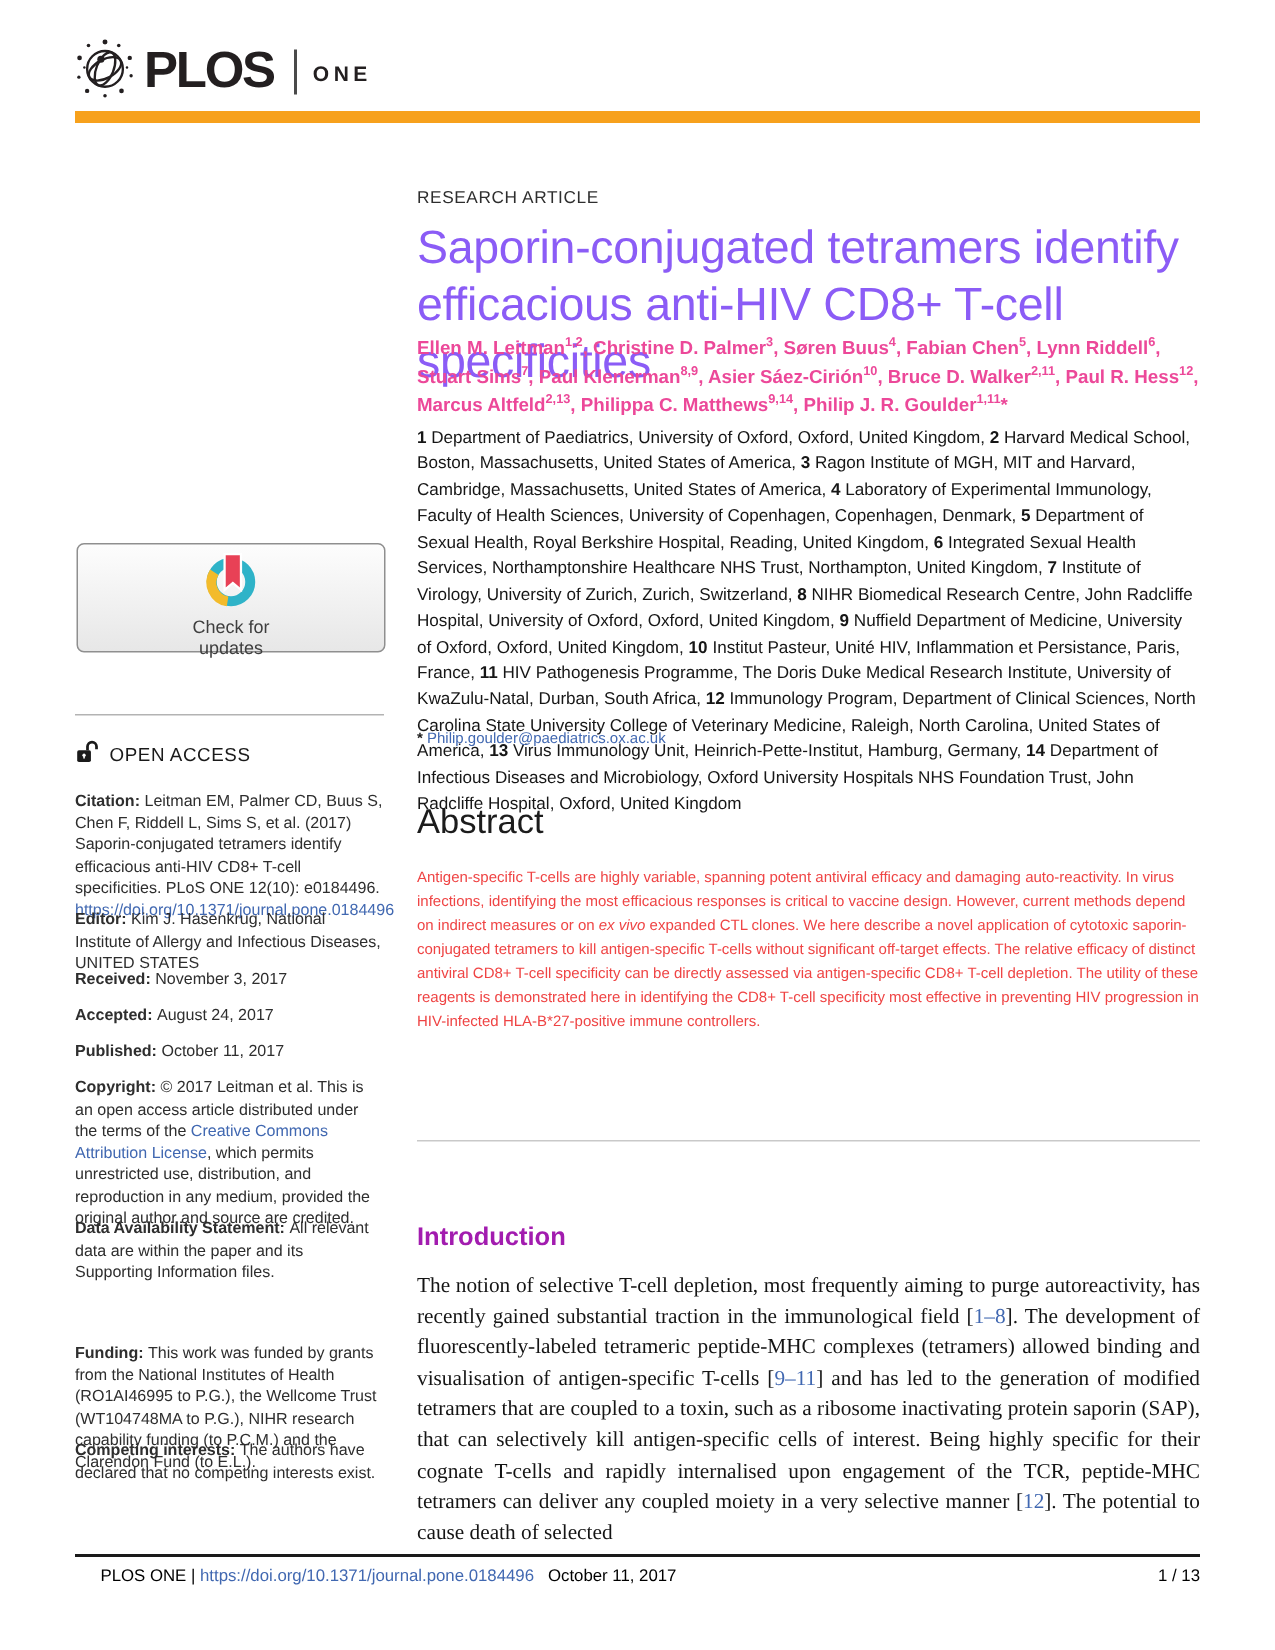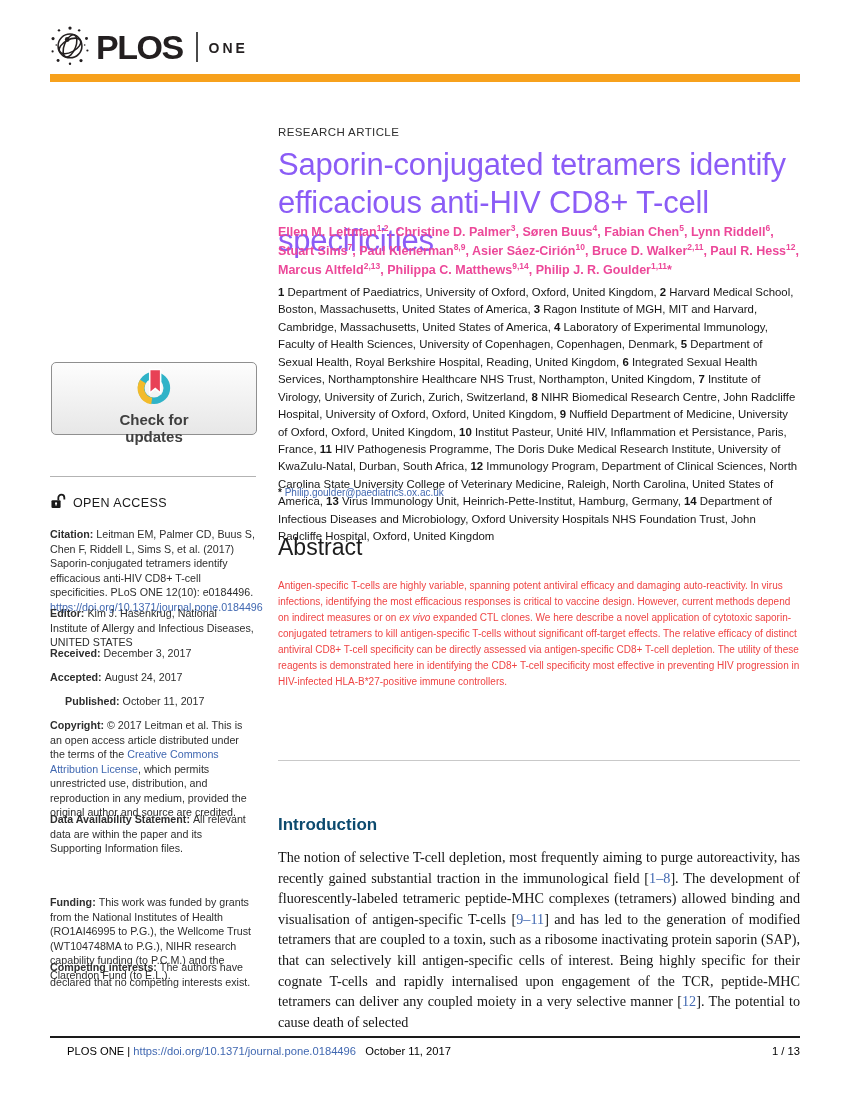--- a/index.html
+++ b/index.html
@@ -22,33 +22,33 @@
 
   
   .kind { top:126px; font-size:11.5px; letter-spacing:0.4px; color:#2e2e2e; }
   .title { top:146px; font-size:31px; line-height:1.22; font-weight:400; color:#8b5cf6; letter-spacing:-0.2px; }
   .authors { top:223px; font-size:12.5px; font-weight:700; line-height:1.5; color:#ec4899; }
   .affils { top:284px; font-size:11.4px; line-height:1.53; color:#161616; }
   .correspond { top:487px; font-size:10px; }
   .abs-head { top:534px; font-size:23px; font-weight:400; color:#1c1c1c; }
   .abs-body { top:578px; font-size:10px; line-height:1.6; color:#ef4444; }
   .rule-light { top:760px; border-top:1px solid #c9c9c9; height:0; }
-  .intro-head { top:815px; font-size:17px; font-weight:700; color:#0c4a6e; }
+  .intro-head { top:815px; font-size:17px; font-weight:700; color:#a21caf; }
   .intro-body { top:847px; font-family:"Liberation Serif", serif; font-size:14.2px; line-height:1.45;
                 color:#141414; text-align:justify; }
 
   
   .badge { top:362px; left:1px !important; width:77px; height:73px; border:1px solid #8f8f8f; border-radius:5px;
            background:linear-gradient(#fdfdfd,#e7e7e7); text-align:center; padding-top:5px; cursor:pointer; }
-  .badge-text { font-size:15px; line-height:1.15; color:#3f3f3f; margin-top:1px;font-weight:bold; }
+  .badge-text { font-size:12px; line-height:1.15; color:#3f3f3f; margin-top:1px; }
   .side-rule { top:476px; border-top:1px solid #b3b3b3; height:0; }
   .open-access { top:493px; display:flex; align-items:center; gap:7px; font-size:12.5px; letter-spacing:0.4px; color:#1a1a1a; }
   .side-block { font-size:10.7px; line-height:1.36; color:#2e2e2e; }
   .citation { top:527px; } .editor { top:606px; } .received { top:646px; }
-  .accepted { top:670px; } .published { top:694px;margin-left:15px; } .copyright { top:718px; }
+  .accepted { top:670px; } .published { top:694px; } .copyright { top:718px; }
   .dataavail { top:812px; } .funding { top:872px;margin-top:23px; } .competing { top:960px; }
 
   
   .footer { position:absolute; left:50px; top:1036px; width:750px; border-top:2px solid #1a1a1a;
             padding-top:7px; display:flex; justify-content:space-between; font-size:11.2px; color:#000; }
   .footer-left { white-space:pre-wrap;padding-left:17px; }
 
   
   .b { font-weight:700; }
   .i { font-style:italic; }
@@ -116,21 +116,21 @@
           <path d="M12.5 11 V7.2 a4.6 4.6 0 0 1 9.2 0 V10" fill="none" stroke="#1a1a1a" stroke-width="2.8"></path>
           <circle cx="9" cy="16" r="1.7" fill="#fff"></circle>
             <rect x="8.2" y="16" width="1.6" height="3.4" fill="#fff"></rect>
         </svg>
       </span>
       <span>OPEN ACCESS</span>
     </div>
 
     <div class="side-block citation"><span class="b">Citation: </span><span>Leitman EM, Palmer CD, Buus S, Chen F, Riddell L, Sims S, et al. (2017) Saporin-conjugated tetramers identify efficacious anti-HIV CD8+ T-cell specificities. PLoS ONE 12(10): e0184496. </span><span class="link">https://doi.org/10.1371/journal.pone.0184496</span></div>
     <div class="side-block editor"><span class="b">Editor: </span><span>Kim J. Hasenkrug, National Institute of Allergy and Infectious Diseases, UNITED STATES</span></div>
-    <div class="side-block received"><span class="b">Received: </span><span>December 3, 2017</span></div>
+    <div class="side-block received"><span class="b">Received: </span><span>November 3, 2017</span></div>
     <div class="side-block accepted"><span class="b">Accepted: </span><span>August 24, 2017</span></div>
     <div class="side-block published"><span class="b">Published: </span><span>October 11, 2017</span></div>
     <div class="side-block copyright"><span class="b">Copyright: </span><span>© 2017 Leitman et al. This is an open access article distributed under the terms of the </span><span class="link">Creative Commons Attribution License</span><span>, which permits unrestricted use, distribution, and reproduction in any medium, provided the original author and source are credited.</span></div>
     <div class="side-block dataavail"><span class="b">Data Availability Statement: </span><span>All relevant data are within the paper and its Supporting Information files.</span></div>
     <div class="side-block funding"><span class="b">Funding: </span><span>This work was funded by grants from the National Institutes of Health (RO1AI46995 to P.G.), the Wellcome Trust (WT104748MA to P.G.), NIHR research capability funding (to P.C.M.) and the Clarendon Fund (to E.L.).</span></div>
     <div class="side-block competing"><span class="b">Competing interests: </span><span>The authors have declared that no competing interests exist.</span></div>
   </div>
 
   <div class="main">
     <div class="kind">RESEARCH ARTICLE</div>

